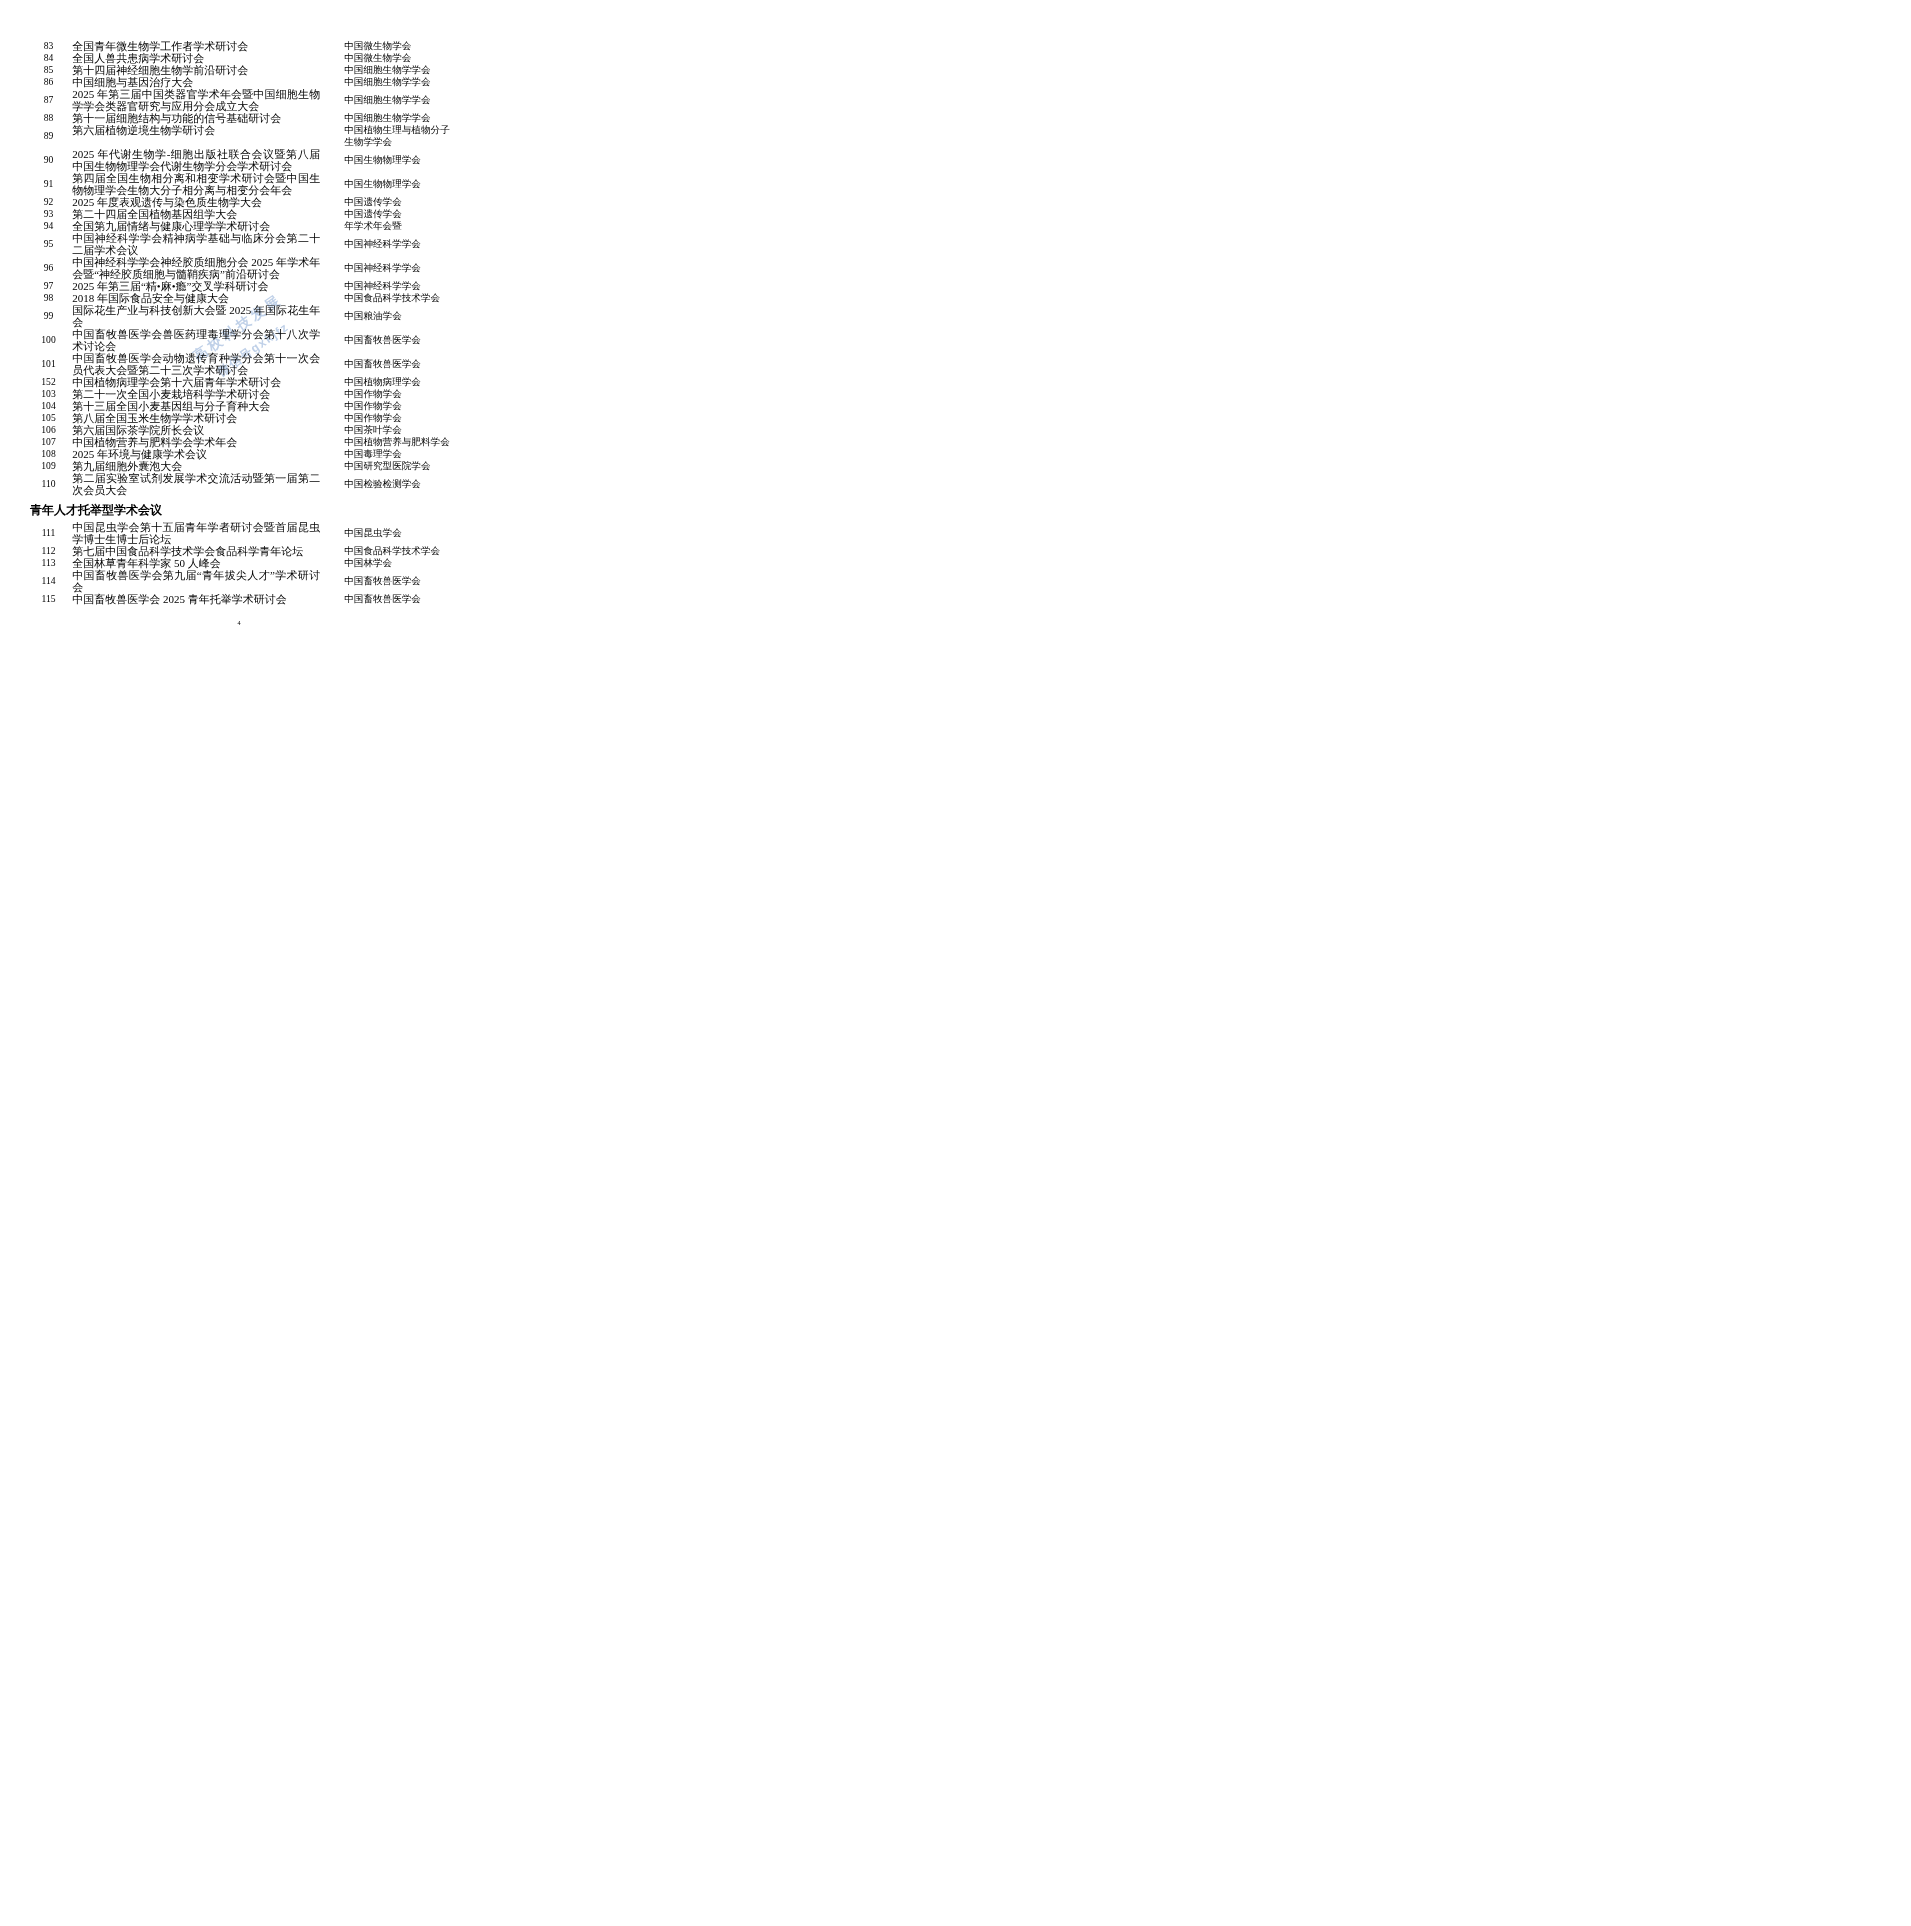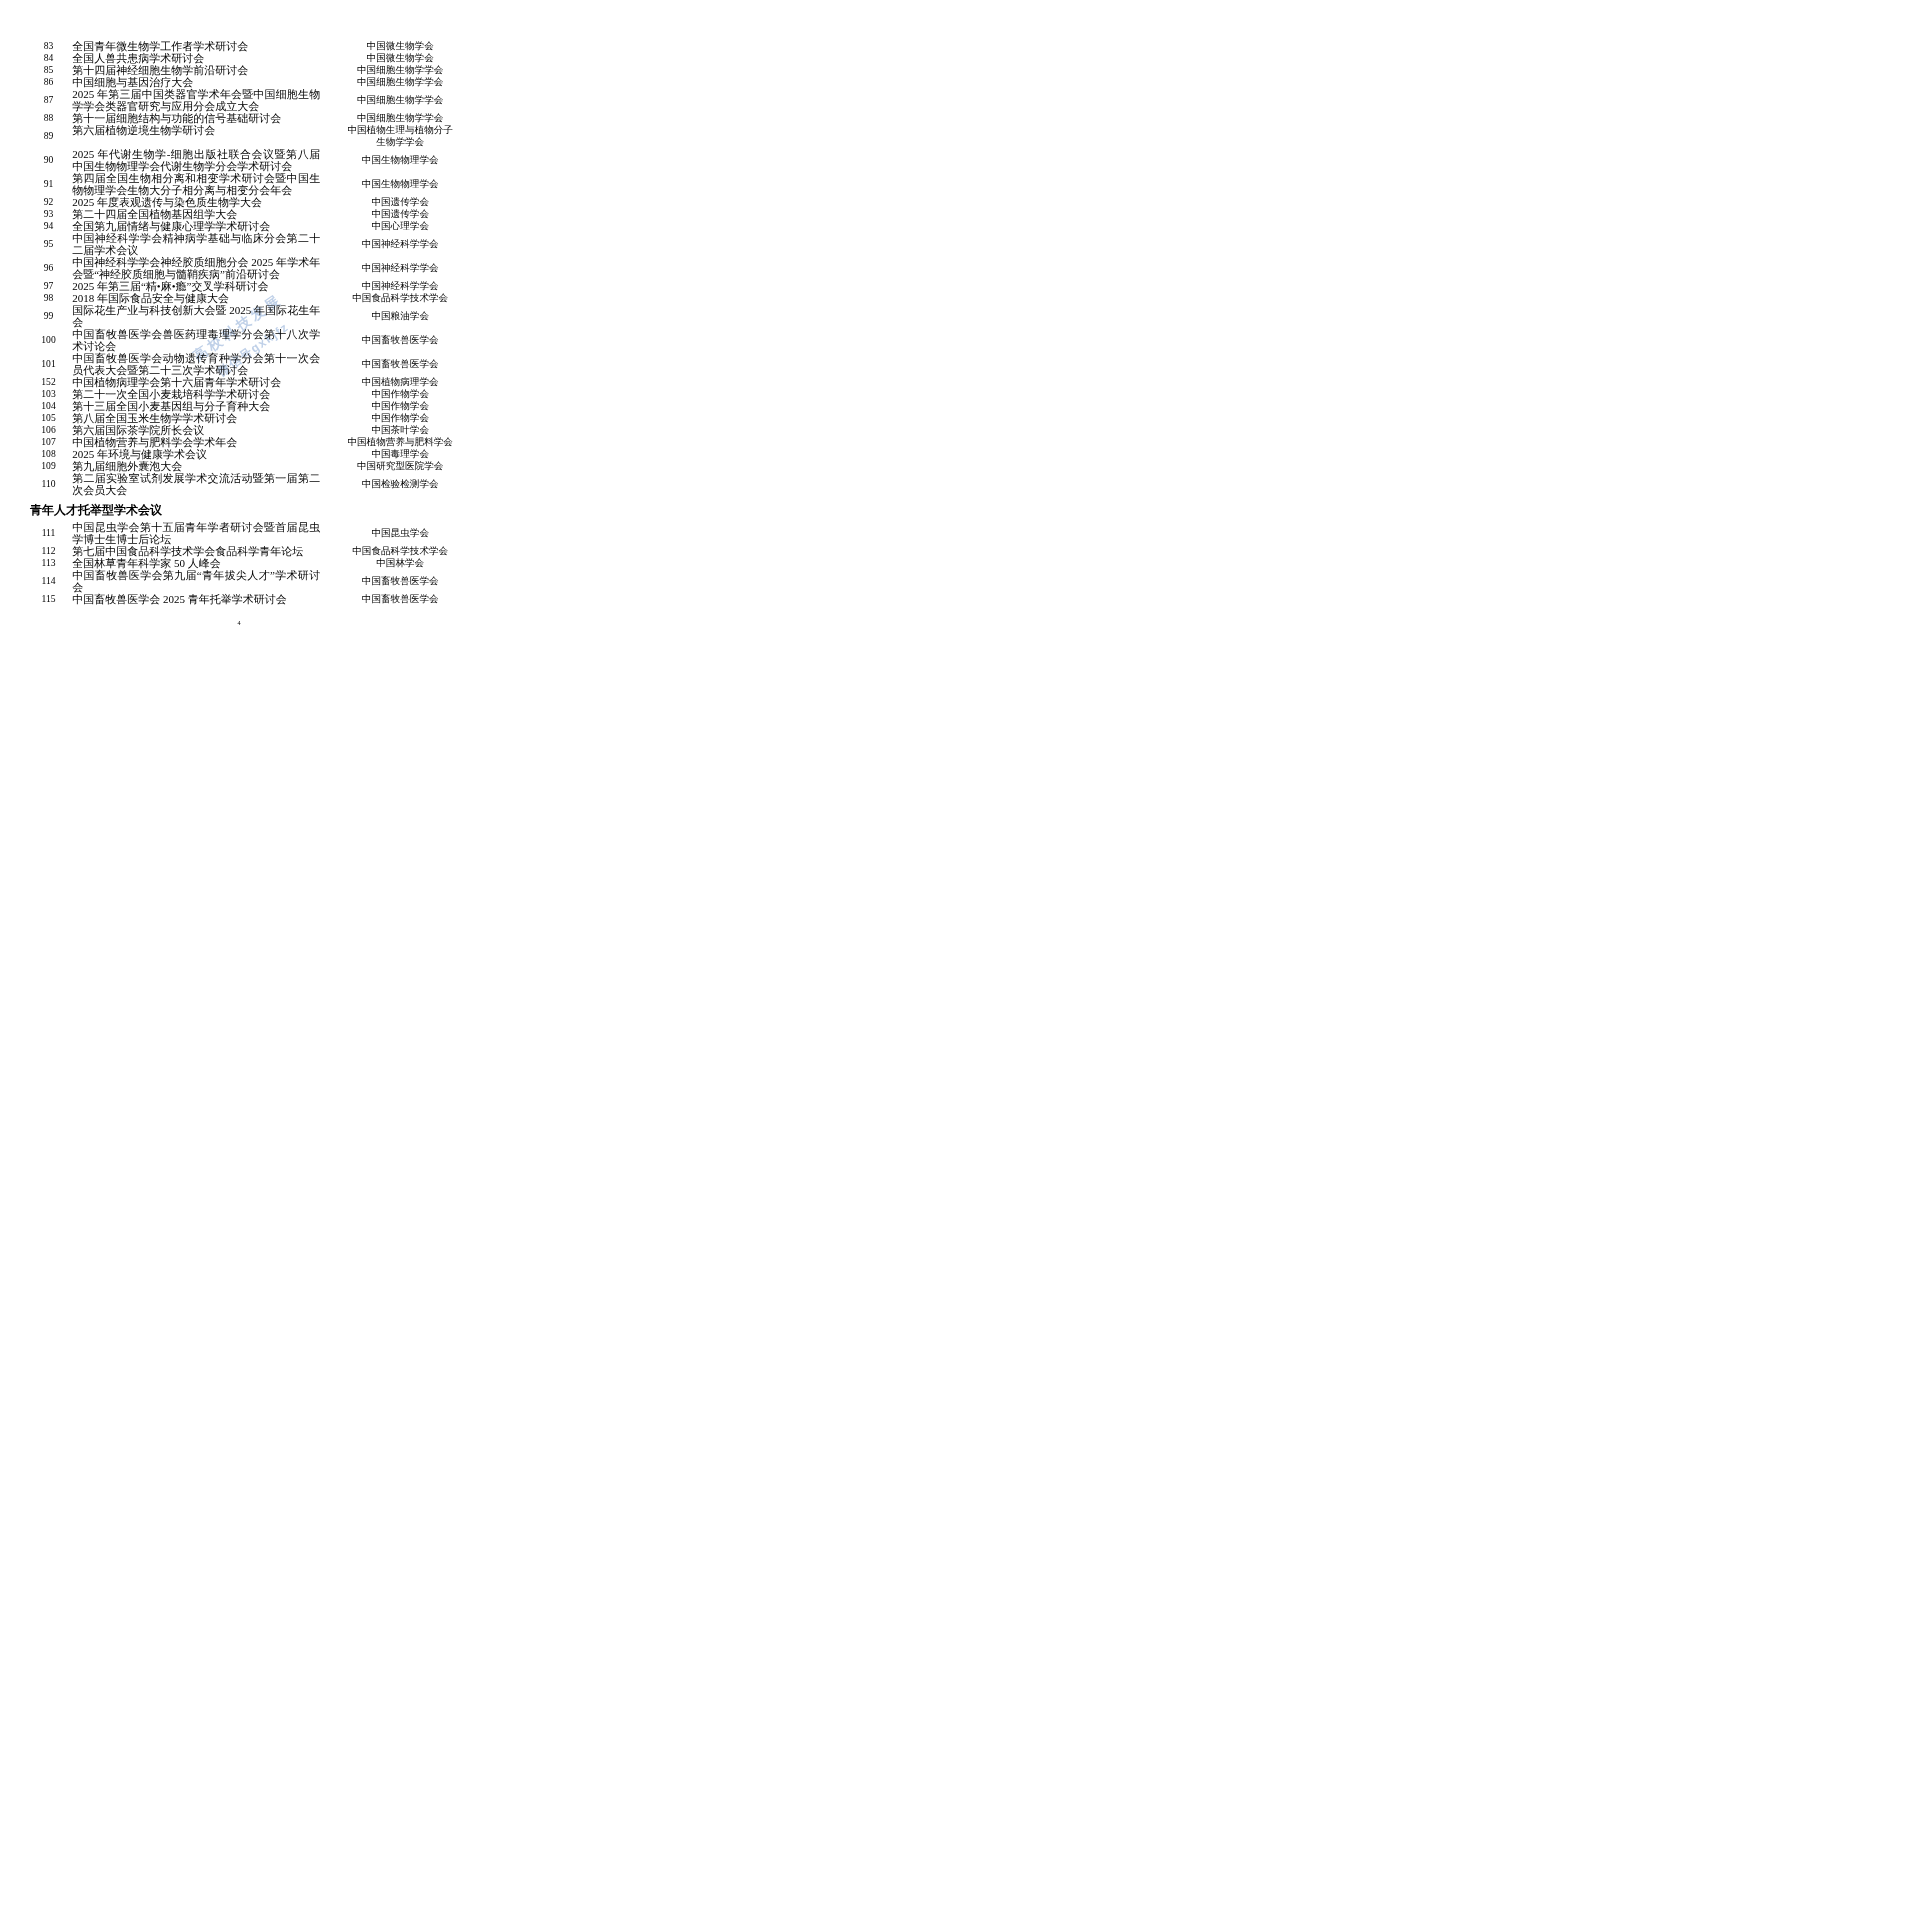--- a/index.html
+++ b/index.html
@@ -45,21 +45,20 @@
     margin-left:11.2px;
     font-size:11px; line-height:12px;
     text-align:justify;
     text-align-last:left;
   }
   .cell-org {
     flex:0 0 112px;
     margin-left:24px;
     font-size:9.6px; line-height:12px;
     align-self:center;
-    text-align:center;
   }
   .section-heading {
     font-family:"Liberation Sans","DejaVu Sans",sans-serif;
     font-weight:bold;
     font-size:12px;
     line-height:15.4px;
     margin:7px 0 3px 30px;
     color:#000;
   }
   .page-number {
@@ -132,21 +131,21 @@
         <div class="cell-org">中国遗传学会</div>
       </div>
       <div class="row">
         <div class="cell-no">93</div>
         <div class="cell-title">第二十四届全国植物基因组学大会</div>
         <div class="cell-org">中国遗传学会</div>
       </div>
       <div class="row">
         <div class="cell-no">94</div>
         <div class="cell-title">全国第九届情绪与健康心理学学术研讨会</div>
-        <div class="cell-org">中国心理学会</div>
+        <div class="cell-org">年学术年会暨</div>
       </div>
       <div class="row">
         <div class="cell-no">95</div>
         <div class="cell-title">中国神经科学学会精神病学基础与临床分会第二十二届学术会议</div>
         <div class="cell-org">中国神经科学学会</div>
       </div>
       <div class="row">
         <div class="cell-no">96</div>
         <div class="cell-title">中国神经科学学会神经胶质细胞分会 2025 年学术年会暨“神经胶质细胞与髓鞘疾病”前沿研讨会</div>
         <div class="cell-org">中国神经科学学会</div>

